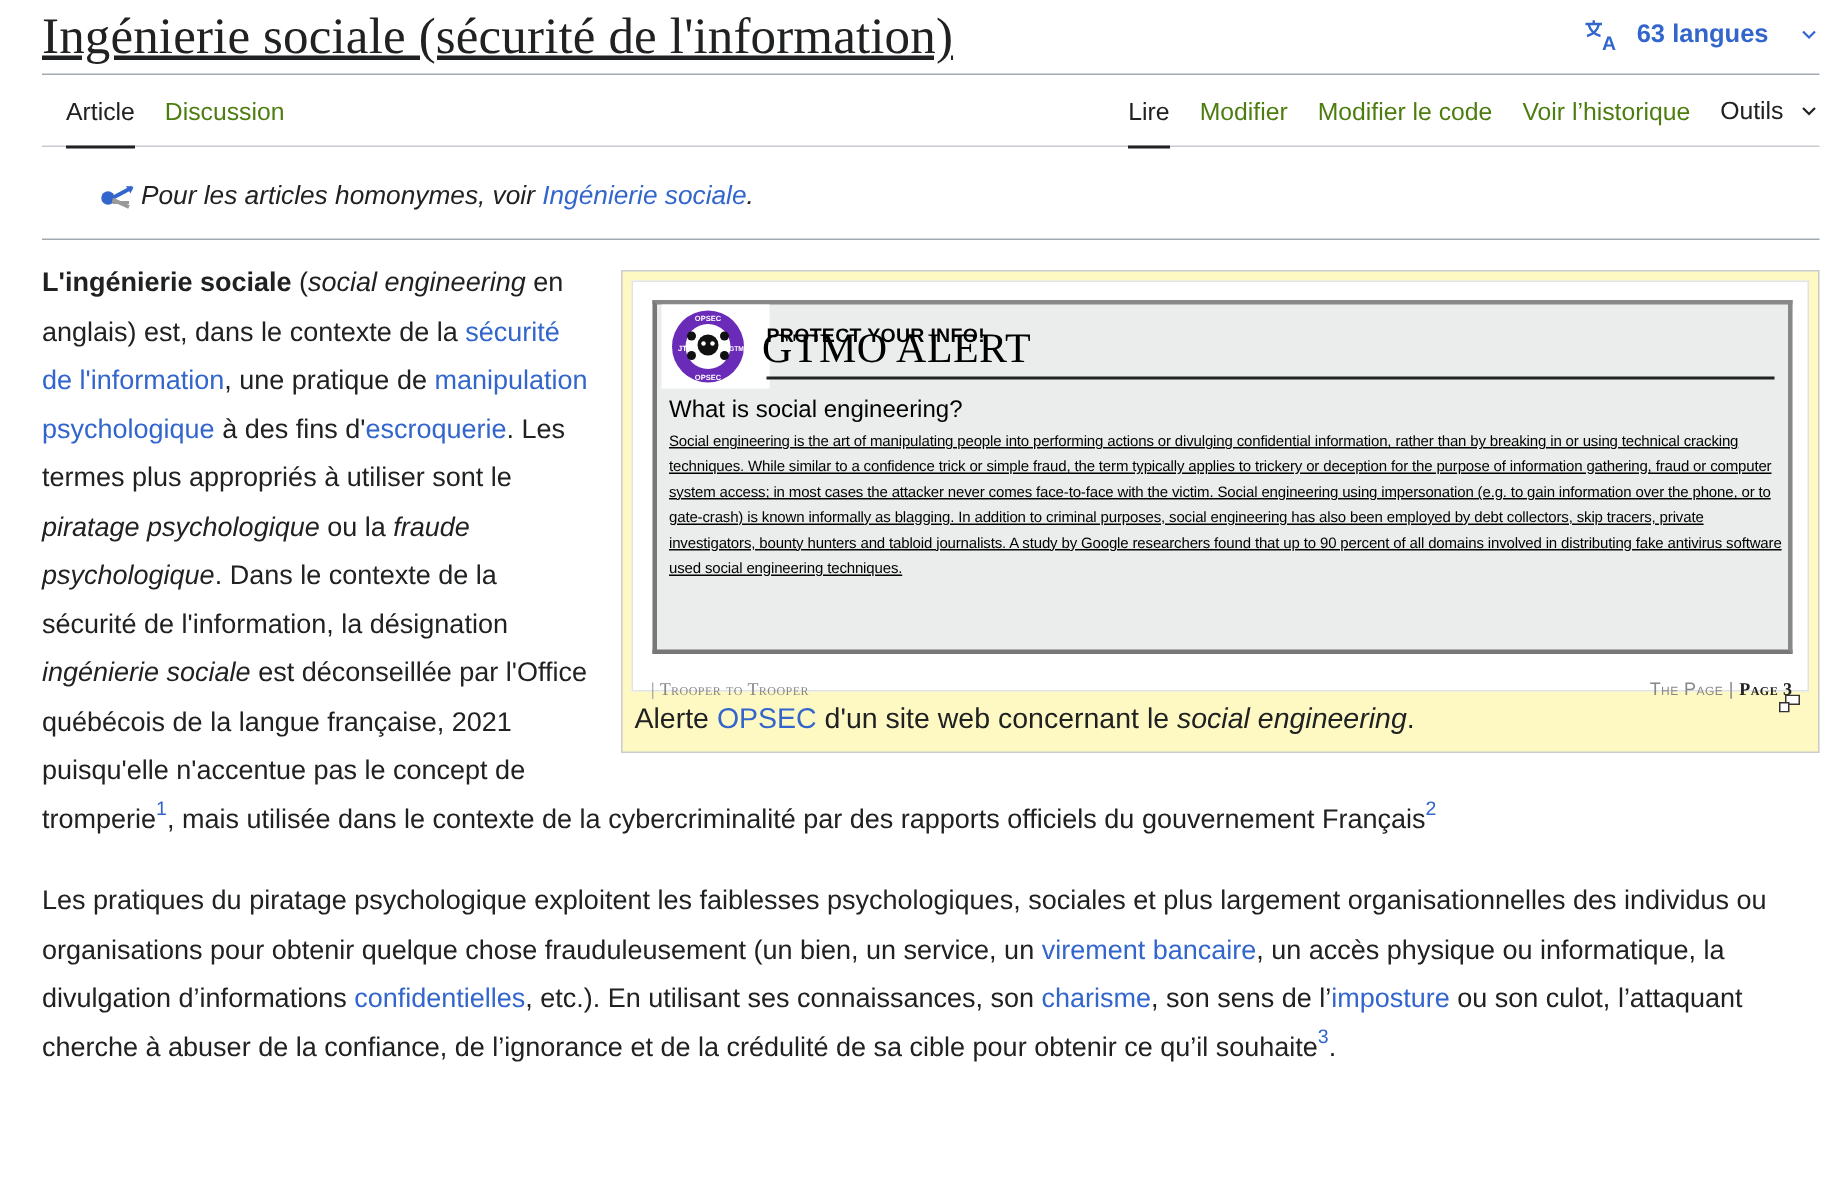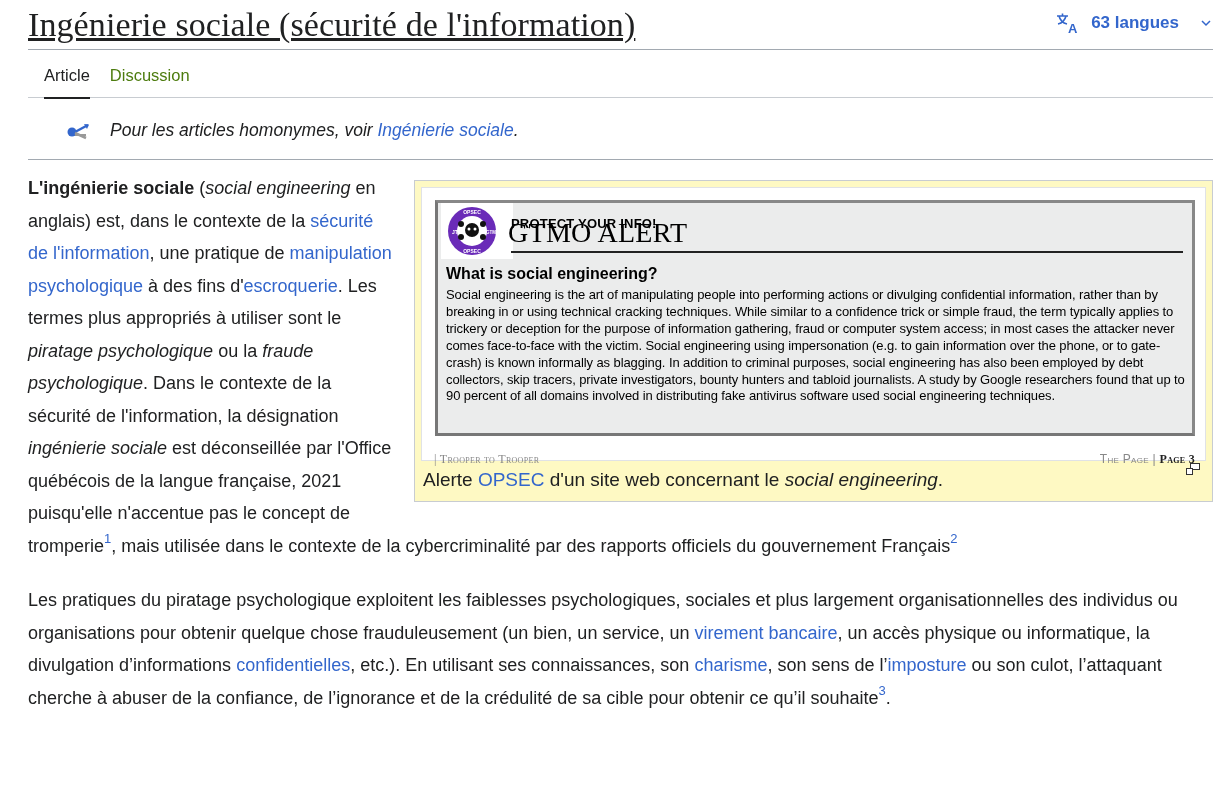--- a/index.html
+++ b/index.html
@@ -18,42 +18,42 @@
     .tabs-left, .tabs-right { position: absolute; top: 0; display: flex; height: 48px; }
     .tabs-left { left: 0; margin-left: 16px; }
     .tabs-right { right: 0; }
     .tab { position: relative; font-size: 16.5px; height: 48px; line-height: 50px; margin-right: 20px; cursor: pointer; color: #4d7c0f; }
     .tabs-right .tab { margin-right: 0; margin-left: 20px; }
     .tab.active { color: #202122; }
     .tab.active::after { content: ""; position: absolute; left: 0; right: 0; bottom: -1px; height: 2px; background: #202122; }
     .tab.plain { color: #202122; display: flex; align-items: center; }
 
     
-    .hatnote { position: absolute; left: 66px; top: 120px; font-size: 17.5px; font-style: italic; color: #202122; display: flex; align-items: center; gap: 18px; }
+    .hatnote { position: absolute; left: 66px; top: 120px; font-size: 17.5px; font-style: italic; color: #202122; display: flex; align-items: center; gap: 2px; }
     .hat-icon { width: 26px; height: 18px; display: inline-block; }
     .hat-sep { position: absolute; left: 28px; top: 159px; width: 1185px; height: 1px; background: #a2a9b1; }
 
     
     .content { position: absolute; left: 28px; top: 170px; width: 1185px; font-size: 18px; line-height: 32.5px; color: #202122; }
     .content p { margin: 0; }
     .p1 { padding-top: 2px; }
     .p2 { margin-top: 22px !important; }
     sup { font-size: 13px; line-height: 0; vertical-align: super; color: #3366cc; position: relative; top: -2px; }
 
     
     .thumb { float: right; width: 799px; height: 322px; margin: 10px 0 12px 22px; border: 1px solid #c8ccd1; background: #fef9c3; position: relative; }
     .thumb-inner { position: absolute; left: 6px; top: 6px; width: 785px; height: 274px; background: #ffffff; border: 1px solid #e0e2e6; }
     .opsec { position: absolute; left: 13px; top: 12px; width: 760px; height: 236px; background: #ebecec; border: 3px solid #888888; border-left-color: #777; border-bottom-color: #777; }
     .opsec-logo-bg { position: absolute; left: 3px; top: 0px; width: 72px; height: 56px; background: #ffffff; }
     .opsec-logo { position: absolute; left: 9px; top: 3px; width: 50px; height: 50px; }
     .opsec-protect { position: absolute; left: 73px; top: 5px; font-family: "Liberation Sans", sans-serif; font-weight: bold; font-size: 13px; color: #000; letter-spacing: 0.2px; }
     .opsec-alert { position: absolute; left: 70px; top: 14px; font-family: "Liberation Serif", serif; font-size: 28px; color: #000; letter-spacing: 0.3px; }
     .opsec-rule { position: absolute; left: 73px; top: 48px; width: 672px; height: 2px; background: #222; }
-    .opsec-q { position: absolute; left: 8px; top: 55px; font-weight: bold; font-size: 16px; color: #000; }
-    .opsec-text { position: absolute; left: 8px; top: 84px; width: 745px; font-family: "Liberation Sans", sans-serif; font-size: 13px; line-height: 16.9px; color: #000; letter-spacing: -0.1px; }
+    .opsec-q { position: absolute; left: 8px; top: 55px; font-weight: normal; font-size: 16px; color: #000; }
+    .opsec-text { position: absolute; left: 8px; top: 84px; width: 745px; font-family: "Liberation Sans", sans-serif; font-size: 10px; line-height: 16.9px; color: #000; letter-spacing: -0.1px; text-decoration: underline; }
     .opsec-footer-l { position: absolute; left: 12px; top: 255px; font-size: 12px; color: #888; font-variant: small-caps; letter-spacing: 0.3px; font-family: Liberation Serif, serif; }
     .opsec-footer-r { position: absolute; right: 10px; top: 255px; font-size: 12px; color: #888; font-variant: small-caps; letter-spacing: 0.3px; }
     .opsec-footer-r b { color: #222; font-family: Liberation Serif, serif; }
     .thumb-caption { position: absolute; left: 8px; top: 283px; font-size: 19px; color: #202122; }
     .magnify { position: absolute; right: 12px; top: 282px; width: 14px; height: 12px; cursor: pointer; }
   </style>
 </head>
 <body>
 
 <div class="title-row">
@@ -69,20 +69,32 @@
     <svg class="chev" viewBox="0 0 14 14">
         <path d="M3 5l4 4 4-4" fill="none" stroke="#3366cc" stroke-width="1.5"></path>
       </svg>
   </div>
 </div>
 
 <div class="tabs-row">
   <div class="tabs-left">
     <div class="tab active">Article</div>
     <div class="tab">Discussion</div>
+  </div>
+  <div class="tabs-right">
+    <div class="tab active">Lire</div>
+    <div class="tab">Modifier</div>
+    <div class="tab">Modifier le code</div>
+    <div class="tab">Voir l’historique</div>
+    <div class="tab plain">
+      <span>Outils</span>
+      <svg class="chev" viewBox="0 0 14 14">
+          <path d="M3 5l4 4 4-4" fill="none" stroke="#202122" stroke-width="1.5"></path>
+        </svg>
+    </div>
   </div>
 </div>
 
 <div class="hatnote">
   <svg class="hat-icon" viewBox="0 0 26 18">
     <circle cx="6" cy="10" r="4.5" fill="#3366cc"></circle>
     <path d="M9 10 L22 3" stroke="#3366cc" stroke-width="2.5" fill="none"></path>
     <path d="M18 2 l5 0.5 -2 4.5" fill="#3366cc"></path>
     <path d="M9 11 L20 16" stroke="#999" stroke-width="2.5" fill="none"></path>
     <path d="M9 13 L20 13" stroke="#999" stroke-width="2" fill="none"></path>

